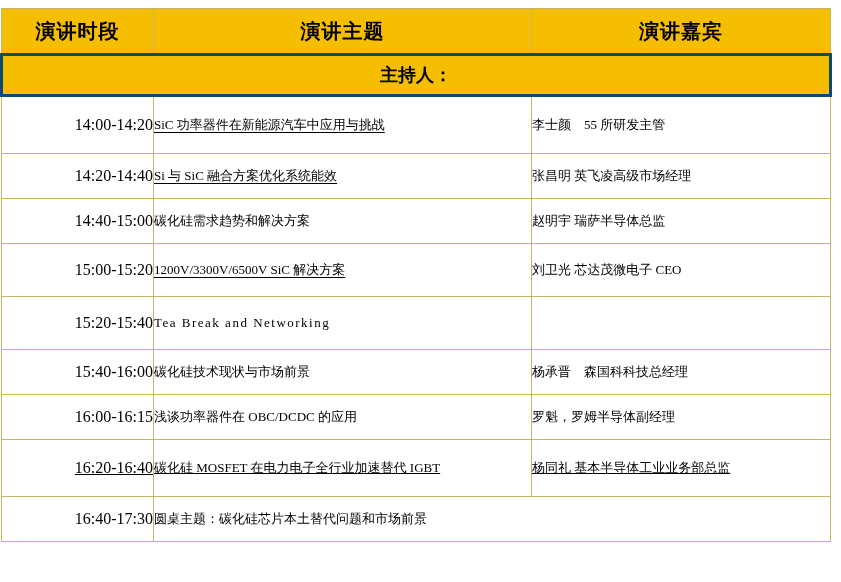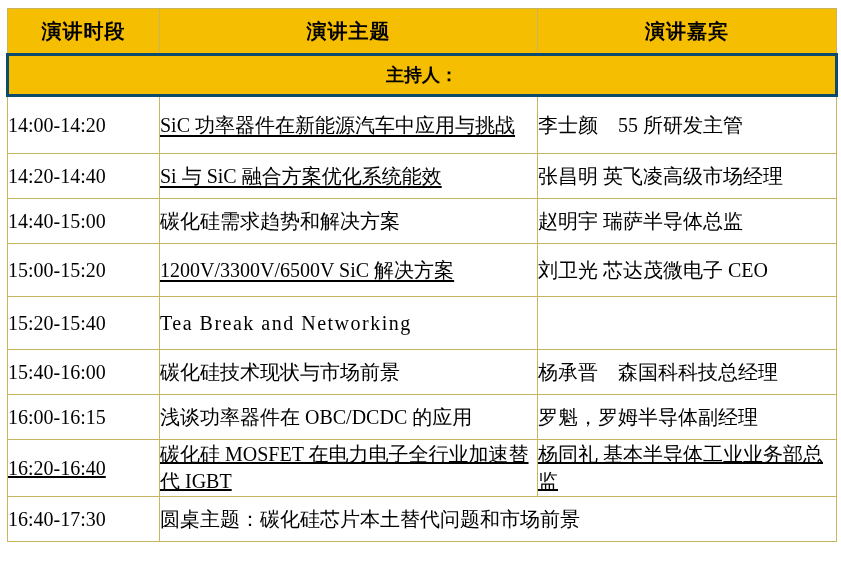--- a/index.html
+++ b/index.html
@@ -8,21 +8,21 @@
     background: #ffffff;
   }
   body {
     width: 841px;
     height: 582px;
     font-family: "Liberation Serif", "DejaVu Serif", serif;
     color: #000000;
     overflow: hidden;
   }
   .agenda-wrap {
-    padding: 8px 6px 0 6px;
+    padding: 8px 6px 0 0;
     box-sizing: border-box;
     width: 841px;
   }
   table.agenda {
     border-collapse: collapse;
     width: 829px;
     table-layout: fixed;
   }
   table.agenda td, table.agenda th {
     border: 1px solid #c8b560;
@@ -46,28 +46,29 @@
   tr.host-row td {
     background: #F5BE00;
     color: #000000;
     font-weight: bold;
     font-size: 18px;
     height: 38px;
     text-align: center;
     border: 3px solid #0c4a6e;
   }
   tbody td {
-    font-size: 20px;
+    font-size: 13px;
     line-height: 1.35;
     background: #ffffff;
   }
   td.time-cell {
     padding: 6px 0 6px 12px;
     white-space: nowrap;
-    font-size: 20px;
+    font-size: 16px;
+    text-align: right;
   }
   td.topic-cell {
     padding: 8px 10px 8px 14px;
   }
   td.guest-cell {
     padding: 8px 10px 8px 14px;
   }
   tr.r1 td { height: 56px; }
   tr.r2 td { height: 44px; }
   tr.r3 td { height: 44px; }

